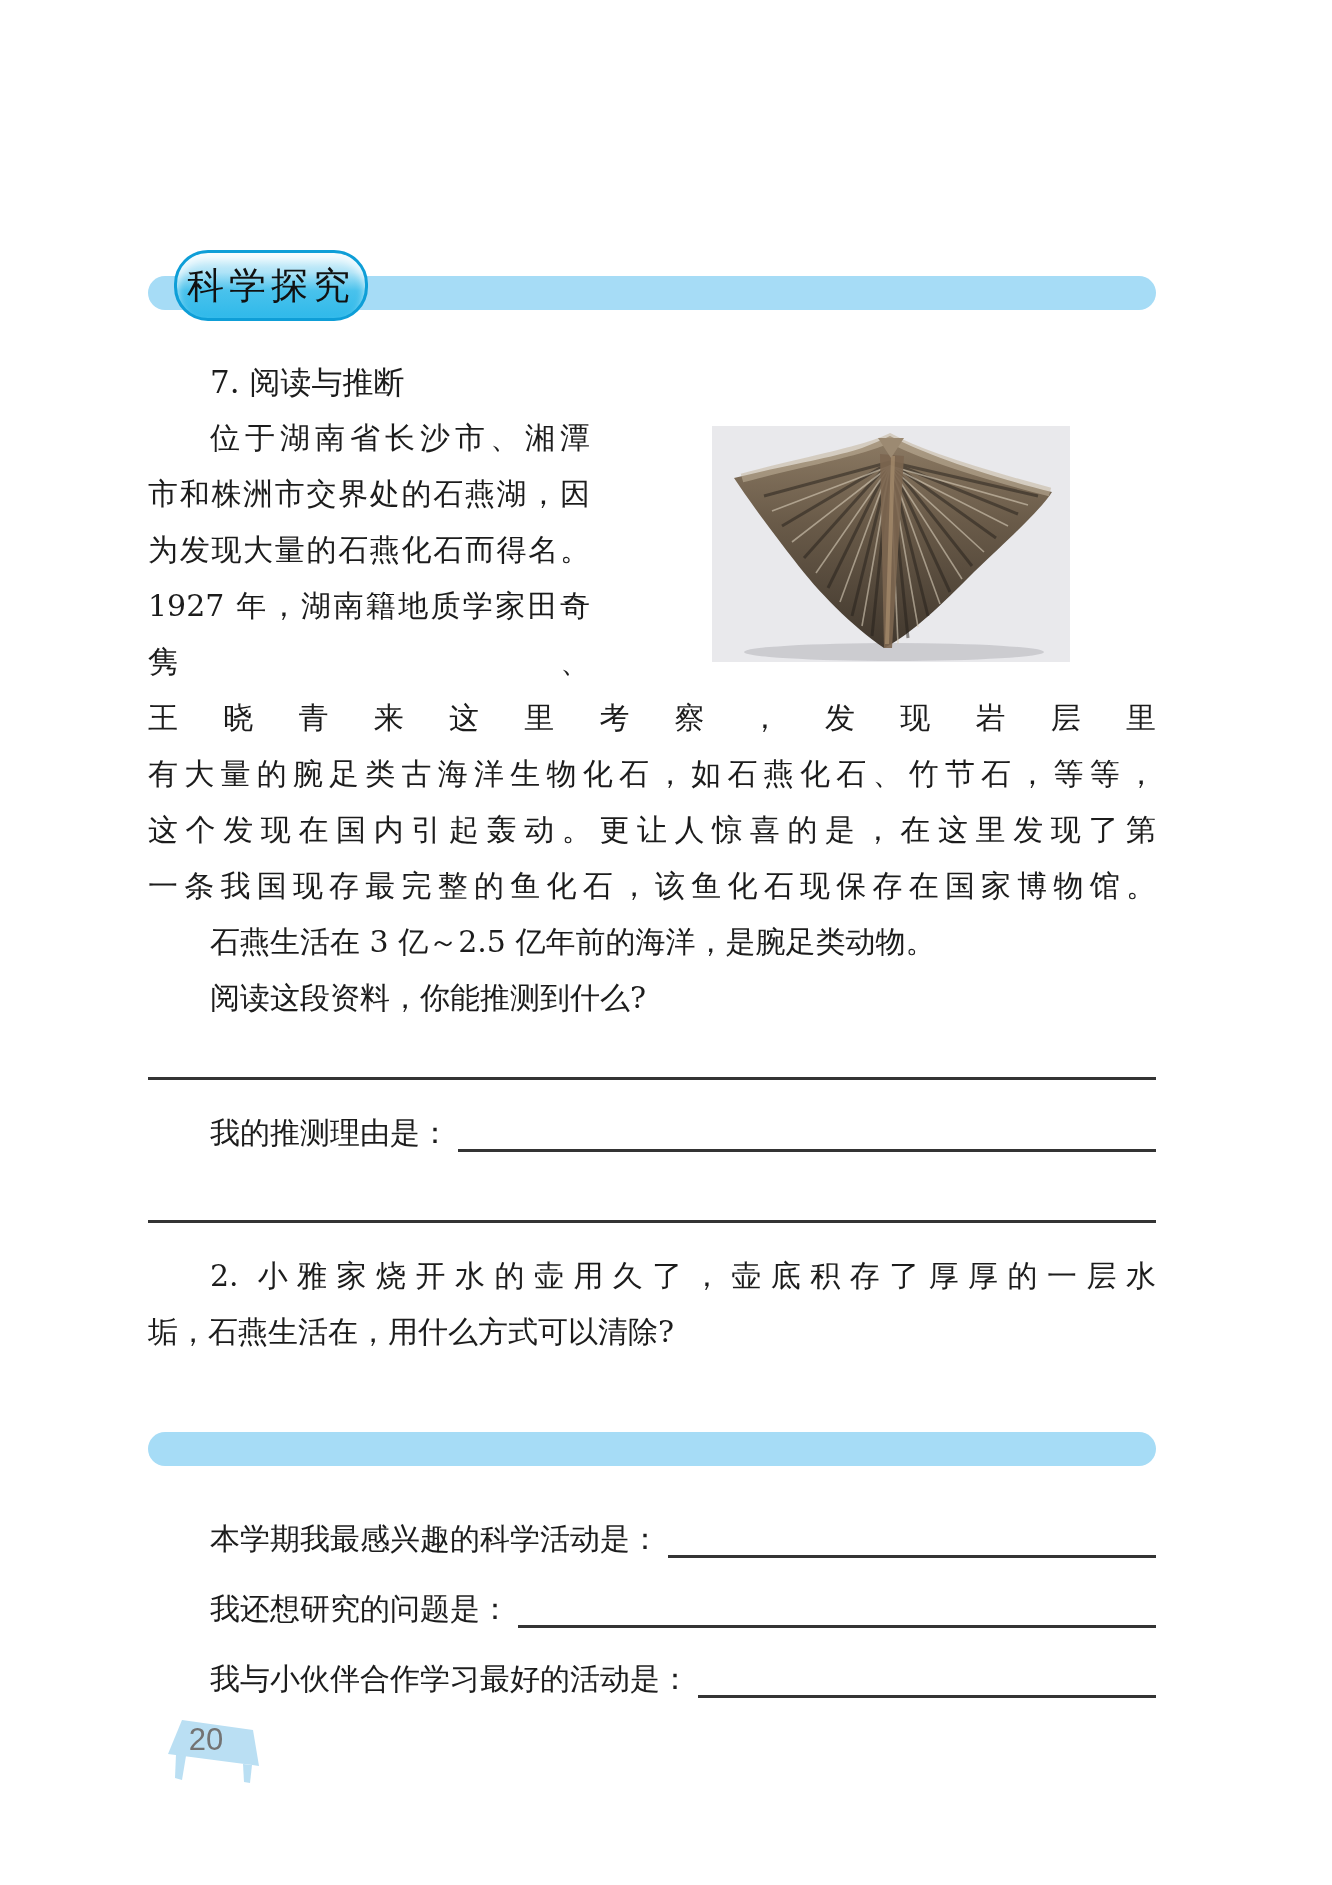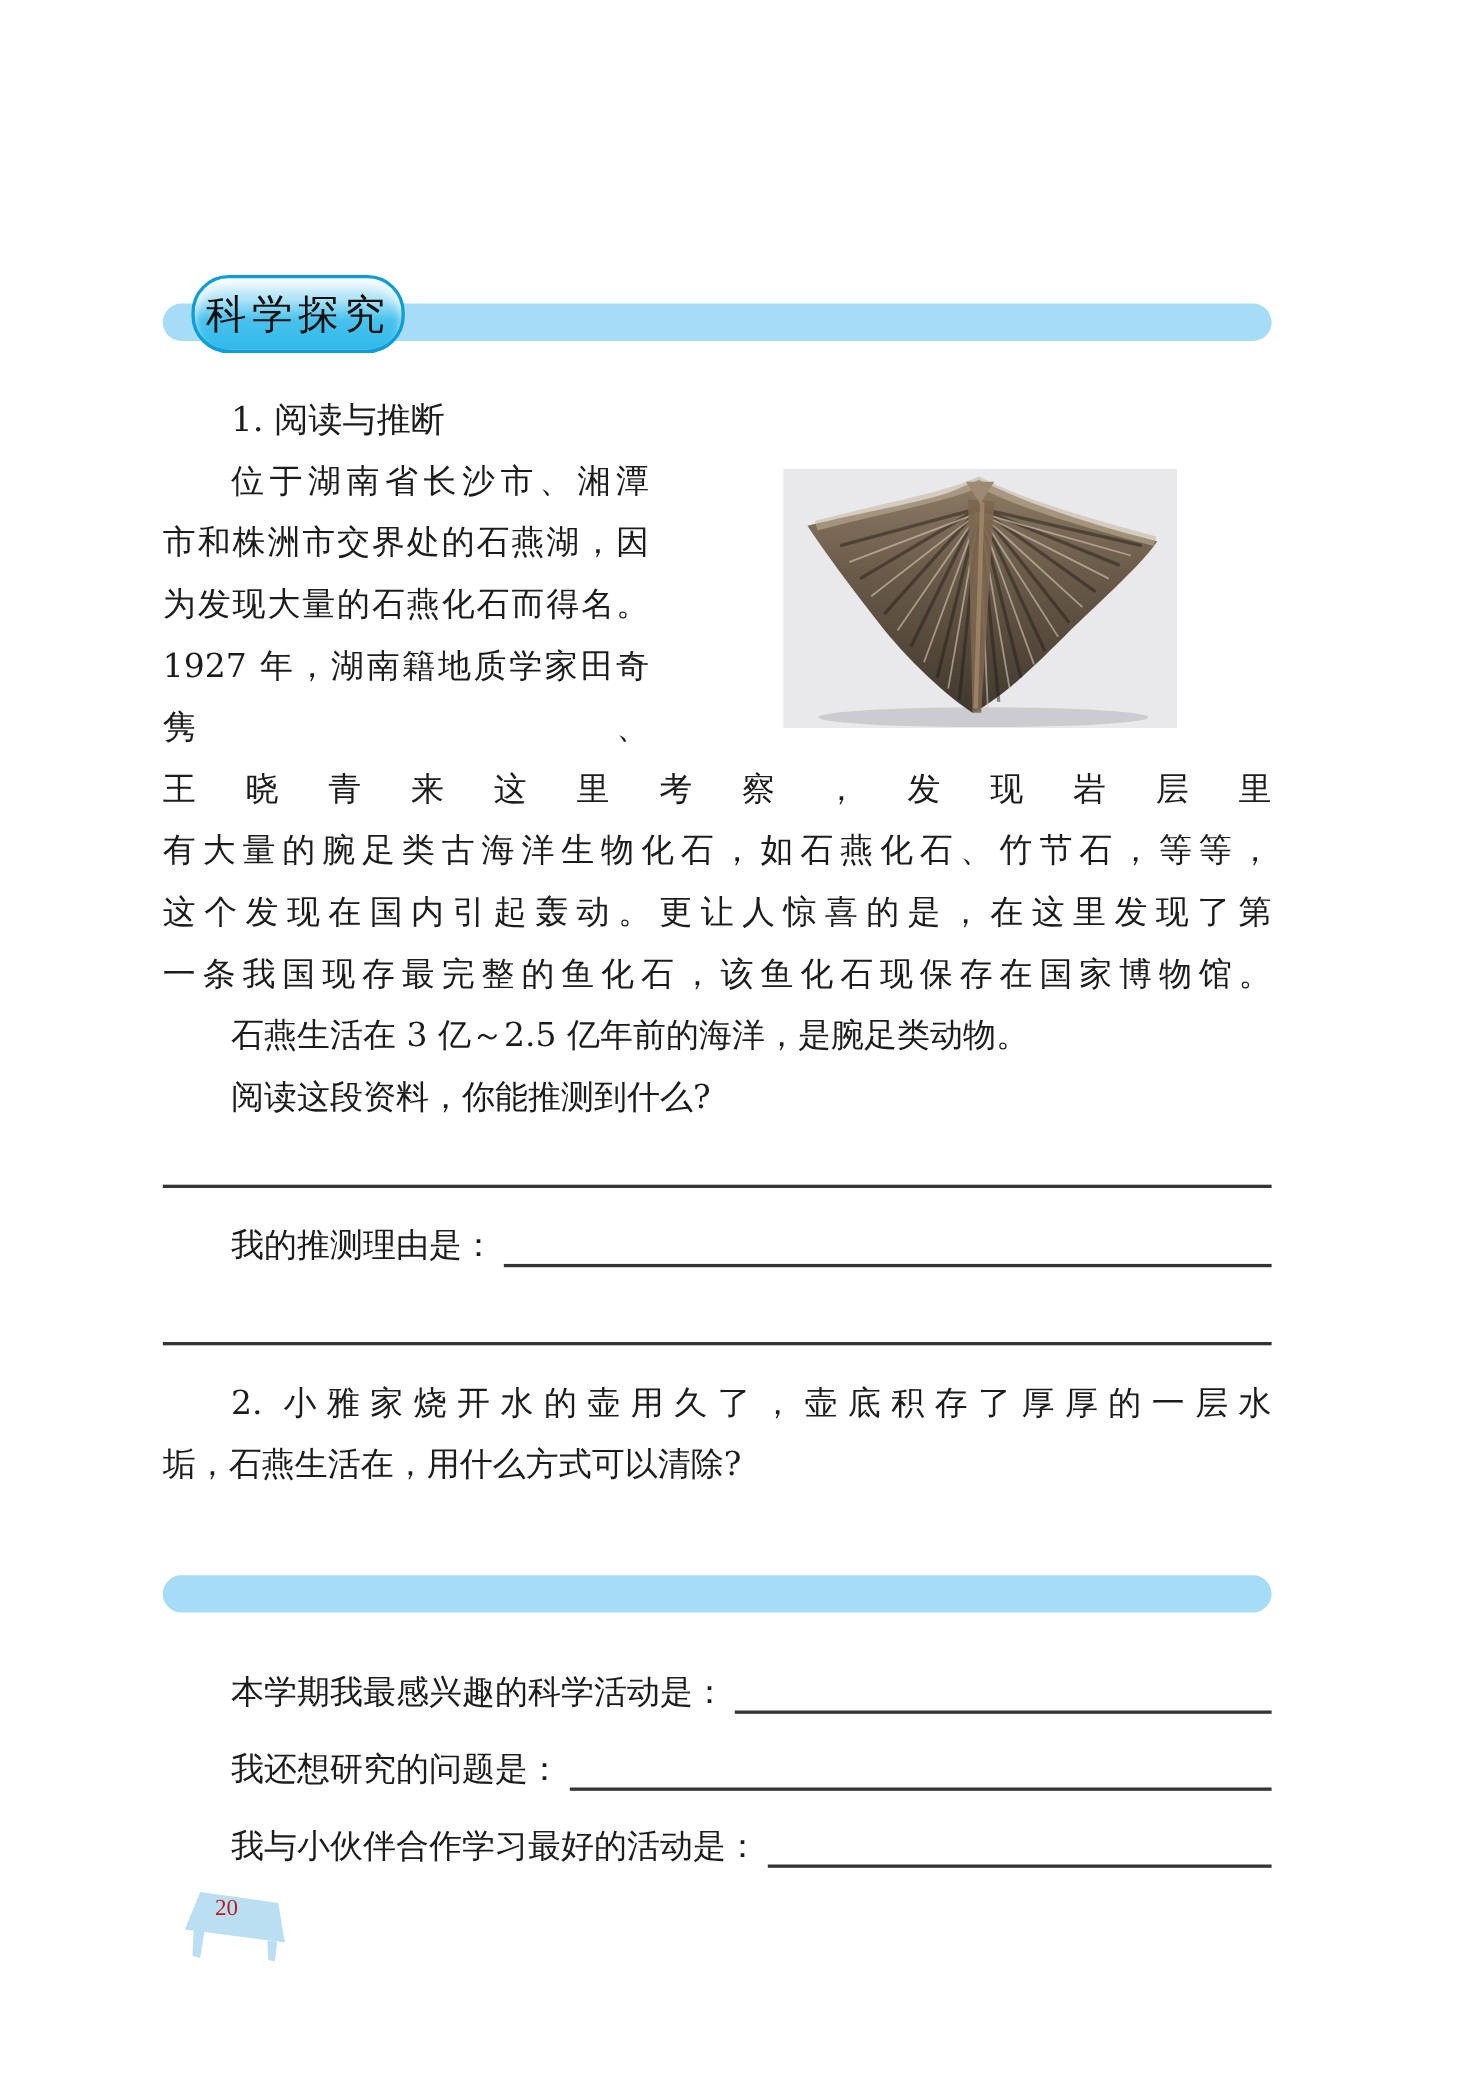--- a/index.html
+++ b/index.html
@@ -46,36 +46,36 @@
   #q2 { margin-top:25px; font-size:30px; line-height:56px; }
 
   .attitude { padding-left:62px; margin-top:20px; }
   .att-row { margin-bottom:14px; }
 
   
   .page-tab { position:absolute; left:160px; top:1714px; width:105px; height:72px; }
   .page-tab svg { position:absolute; left:0; top:0; }
   .page-tab .num {
     position:absolute; left:0; top:8px; width:92px; text-align:center;
-    font-family:Liberation Serif, serif; font-size:21px; color:#b91c1c;
+    font-family:Liberation Sans, sans-serif; font-size:31px; color:#737373;
   }
 </style>
 </head>
 <body>
 
 <div class="content">
 
   <div class="banner">
     <div class="bar"></div>
     <div class="pill">
       <span>科学探究</span>
     </div>
   </div>
 
-  <div class="heading">1. 阅读与推断</div>
+  <div class="heading">7. 阅读与推断</div>
 
   <div class="para">
     <div class="photo-float">
       <svg width="358" height="236" viewBox="0 0 358 236">
         <rect x="0" y="0" width="358" height="236" fill="#e9e9ec"></rect>
         <ellipse cx="182" cy="226" rx="150" ry="9" fill="#bfbfc4" opacity="0.7"></ellipse>
         <defs>
           <linearGradient id="fg" x1="0" y1="0" x2="0" y2="1">
             <stop offset="0" stop-color="#8d7b64"></stop>
             <stop offset="0.4" stop-color="#6a5b49"></stop>

